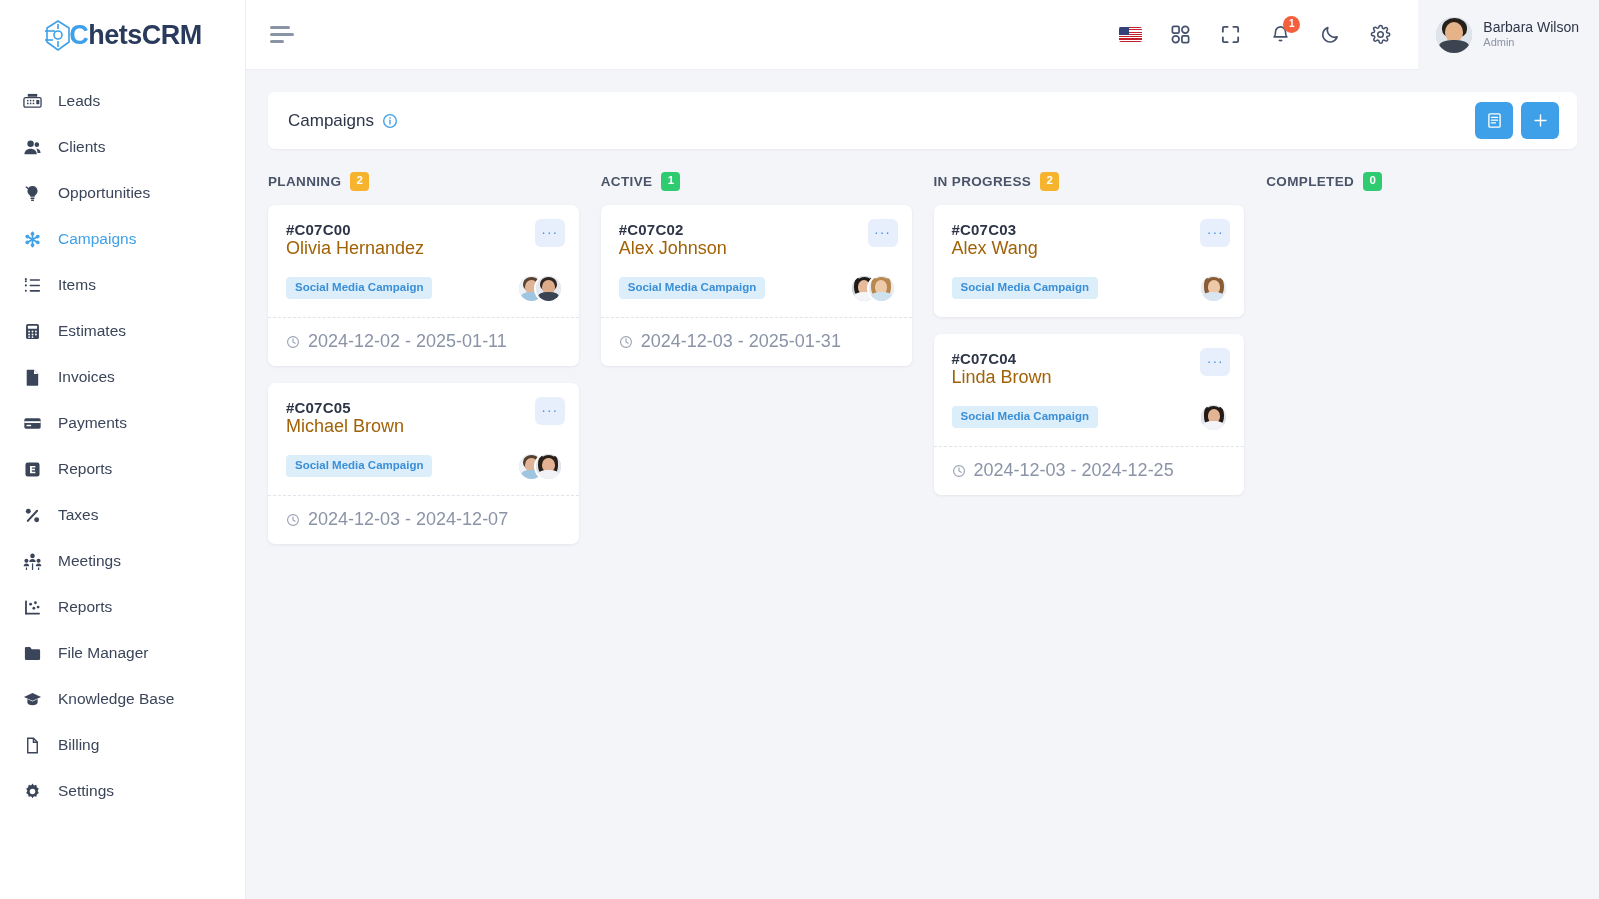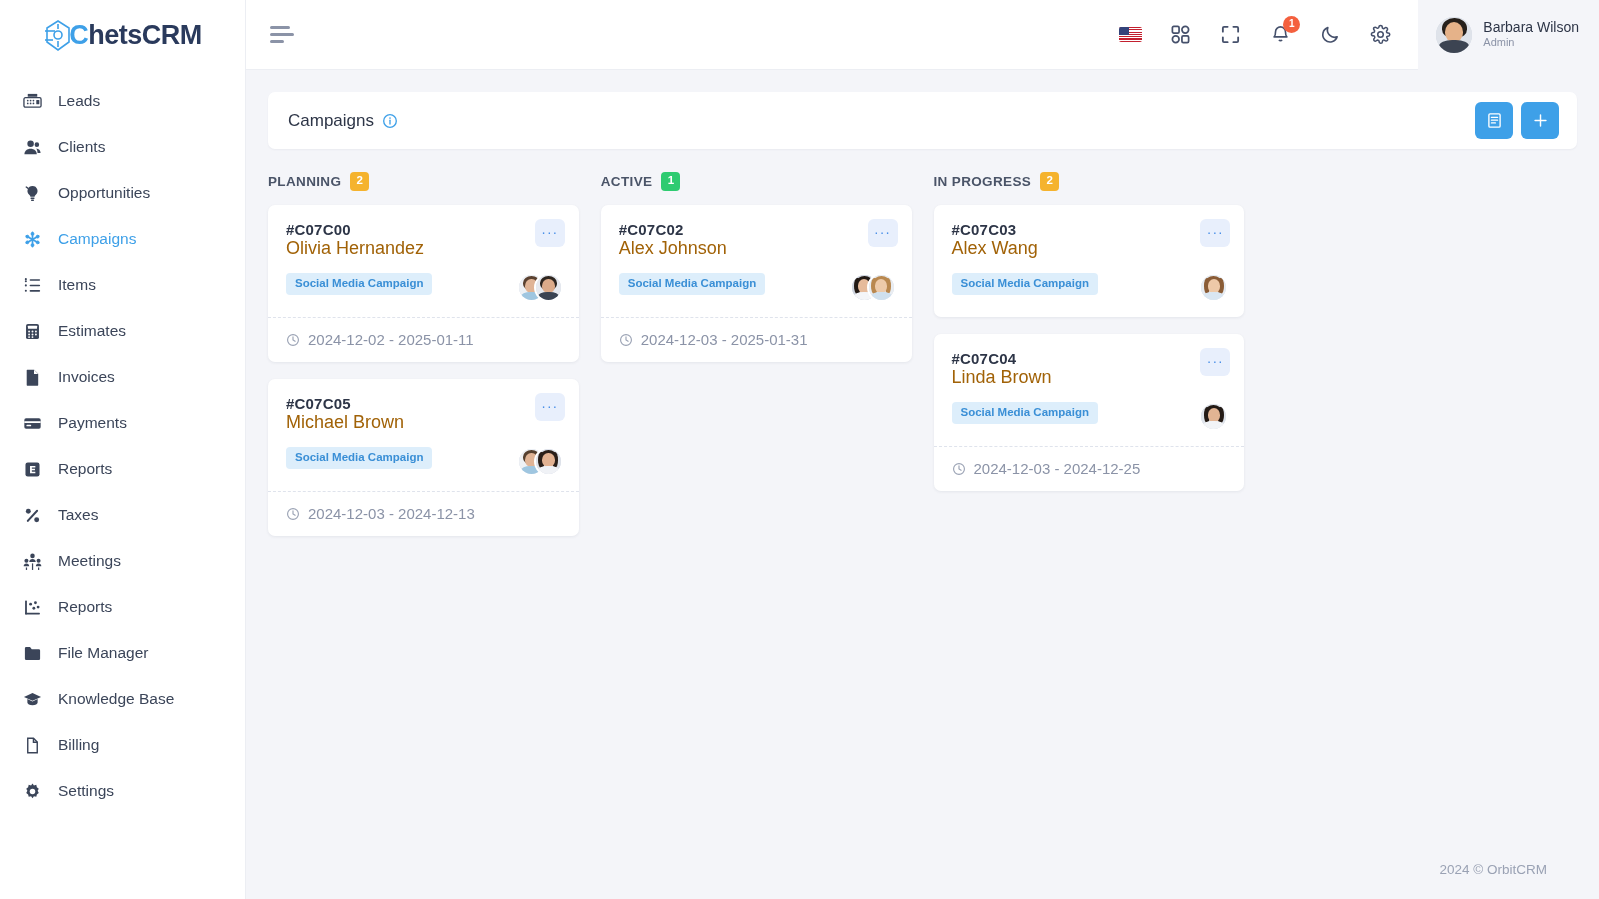--- a/index.html
+++ b/index.html
@@ -130,37 +130,37 @@
   .card-body { padding: 16px 16px 14px 18px; position: relative; }
   .card-id { font-size: 15px; font-weight: 700; color: #2d3547; letter-spacing: 0.2px; }
   .card-dots {
     position: absolute; right: 14px; top: 14px;
     width: 30px; height: 28px; border-radius: 6px; background: #e8effc;
     display: flex; align-items: center; justify-content: center;
     color: #4a90e8; font-size: 14px; letter-spacing: 1px; cursor: pointer;
     line-height: 0.4;
   }
   .card-person { font-size: 18px; color: #a16207; cursor: pointer; }
-  .card-row { display: flex; align-items: flex-start; margin-top: 14px; min-height: 30px; }
+  .card-row { display: flex; align-items: center; margin-top: 14px; min-height: 30px; }
   .chip {
     background: #ddeefb; color: #3a8fd6; font-size: 11.5px; font-weight: 700;
     padding: 5px 9px; border-radius: 4px; line-height: 1;
   }
   .avatars { margin-left: auto; display: flex; align-items: center; }
   .avatar-sm {
     width: 29px; height: 29px; border-radius: 50%;
     border: 2px solid #ffffff; background: #d6dbe5;
     overflow: hidden; position: relative;
   }
   .avatar-sm + .avatar-sm { margin-left: -12px; }
   .card-foot {
     border-top: 1px dashed #dfe3ec;
     padding: 13px 18px 14px 18px;
     display: flex; align-items: center; gap: 8px;
-    color: #8b93a7; font-size: 15px;
+    color: #8b93a7; font-size: 18px;
   }
   .card-foot .clock { display: flex; align-items: center; color: #9aa2b4; }
 
   .footer {
     height: 60px; flex: 0 0 60px;
     display: flex; align-items: center; justify-content: flex-end;
     padding-right: 52px; color: #9aa2b4; font-size: 13.5px;
   }
 
   
@@ -598,21 +598,21 @@
                 </span>
               </div>
             </div>
             <div class="card-foot">
               <span class="clock">
                 <svg viewBox="0 0 16 16" width="14" height="14" fill="none" stroke="#9aa2b4" stroke-width="1.3">
                     <circle cx="8" cy="8" r="6.2"></circle>
                     <path d="M8 4.5V8l2.4 1.5" stroke-linecap="round"></path>
                   </svg>
               </span>
-              <span>2024-12-03 - 2024-12-13</span>
+              <span>2024-12-03 - 2024-12-07</span>
             </div>
           </div>
         </div>
 
         <div class="column">
           <div class="col-head">
             <span class="col-title">ACTIVE</span>
             <span class="count-badge" style="background:#2ecb71">1</span>
           </div>
 
@@ -715,24 +715,25 @@
                     <circle cx="8" cy="8" r="6.2"></circle>
                     <path d="M8 4.5V8l2.4 1.5" stroke-linecap="round"></path>
                   </svg>
               </span>
               <span>2024-12-03 - 2024-12-25</span>
             </div>
           </div>
         </div>
 
         <div class="column">
+          <div class="col-head">
+            <span class="col-title">COMPLETED</span>
+            <span class="count-badge" style="background:#2ecb71">0</span>
+          </div>
           <div style="min-height:60px"></div>
         </div>
 
       </div>
     </div>
 
-    <footer class="footer">
-      <span>2024 © OrbitCRM</span>
-    </footer>
 
   </section>
 </div>
 
 </body></html>

